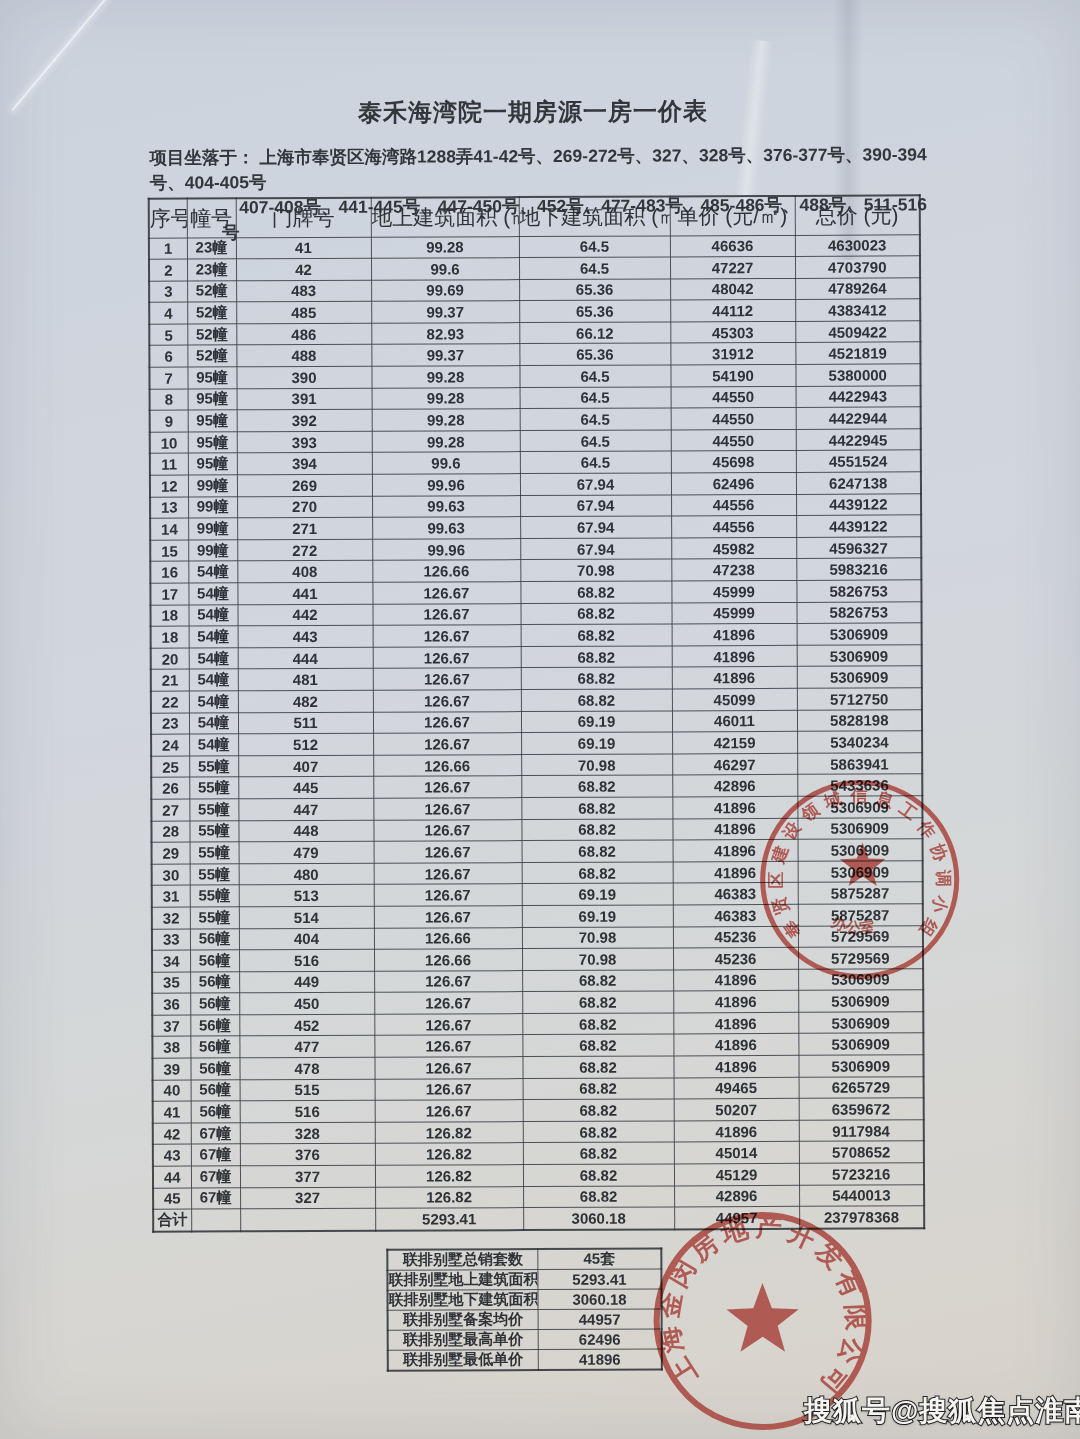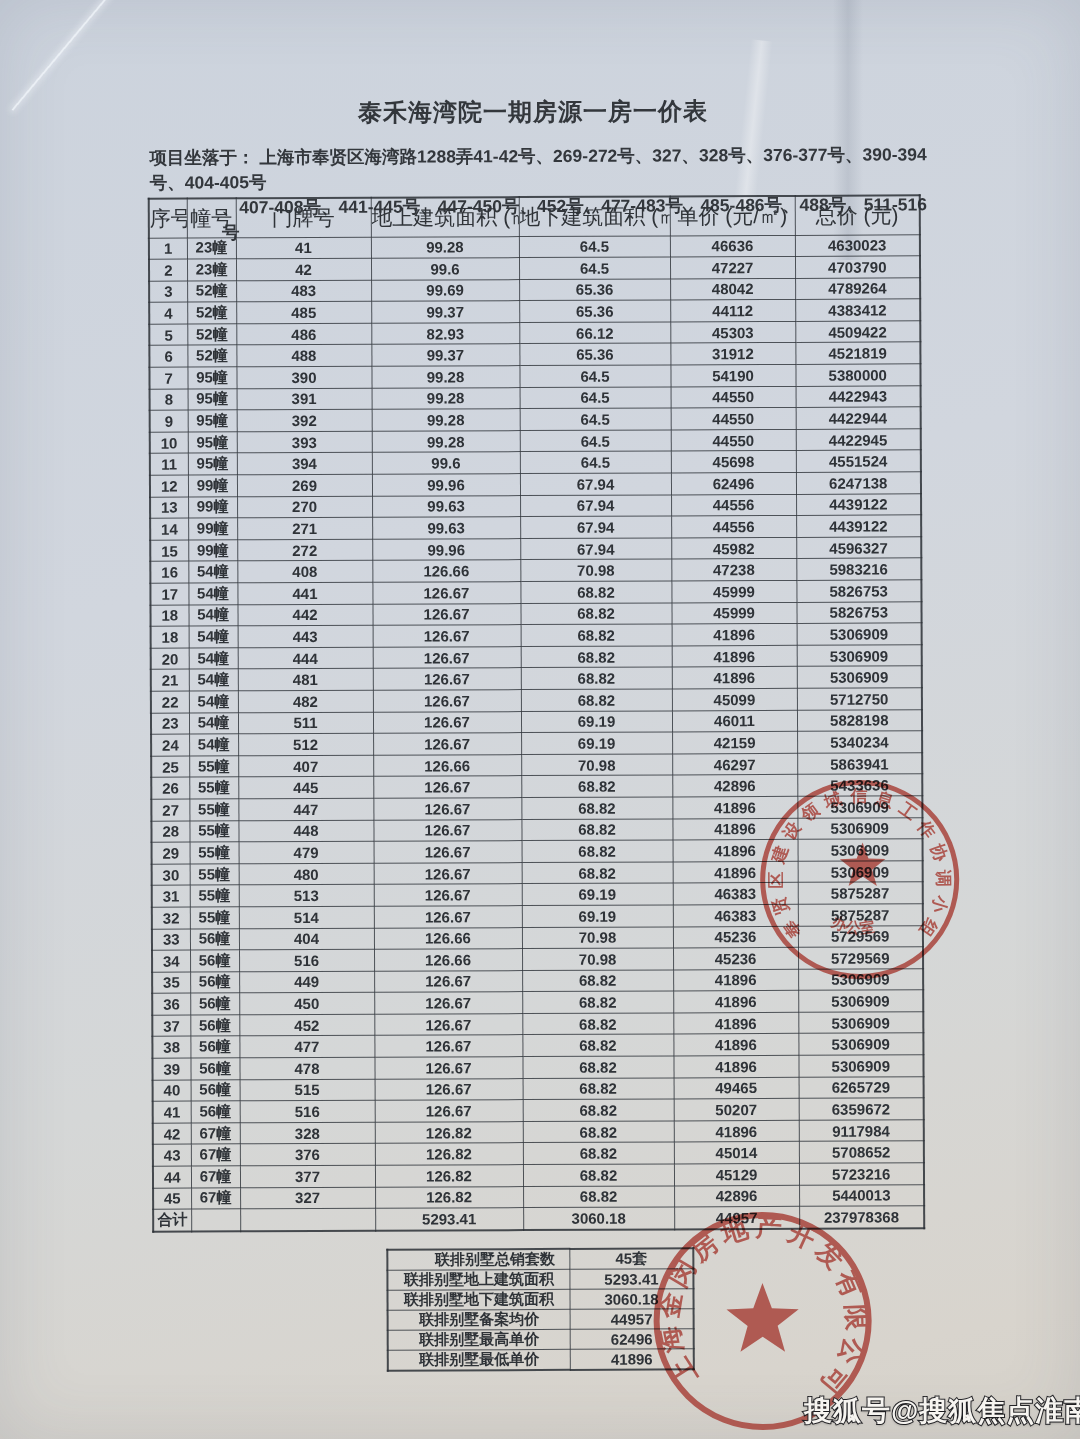--- a/index.html
+++ b/index.html
@@ -535,21 +535,21 @@
             <td>3060.18</td>
             <td>44957</td>
             <td>237978368</td>
           </tr>
         </tbody>
     </table>
 
     <table class="summary-table">
       <tbody id="summary-body">
           <tr>
-            <td style="width: 149px; padding-left: 32px;">联排别墅总销套数</td>
+            <td style="width: 149px;">联排别墅总销套数</td>
             <td style="width: 122px;">45套</td>
           </tr>
           <tr>
             <td style="width: 149px;">联排别墅地上建筑面积</td>
             <td style="width: 122px;">5293.41</td>
           </tr>
           <tr>
             <td style="width: 149px;">联排别墅地下建筑面积</td>
             <td style="width: 122px;">3060.18</td>
           </tr>

